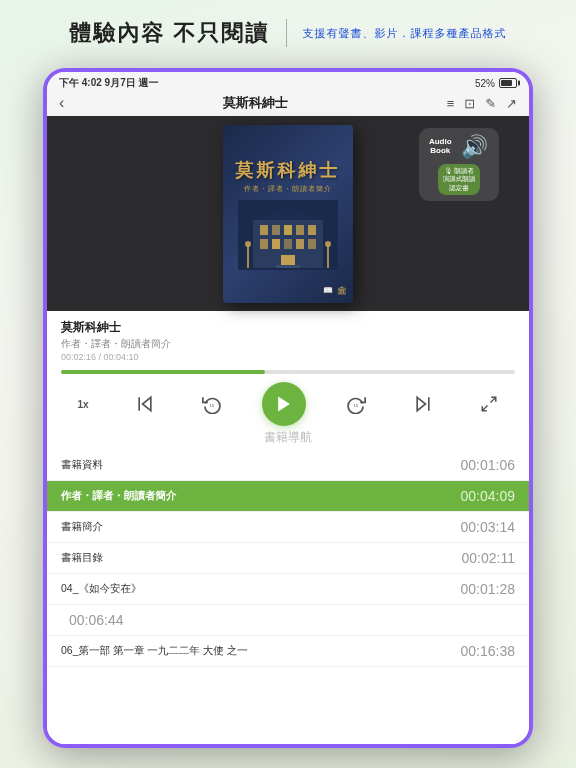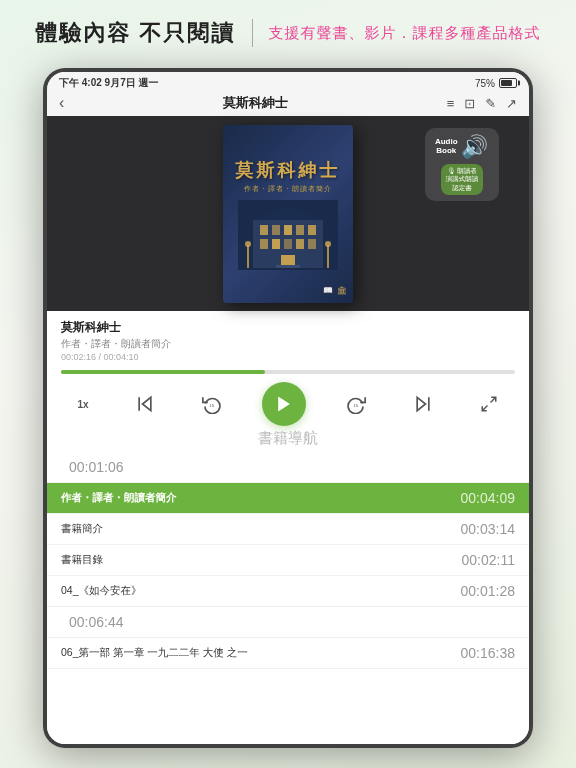--- a/index.html
+++ b/index.html
@@ -27,35 +27,35 @@
       letter-spacing: 2px;
       white-space: nowrap;
     }
     .banner-divider {
       width: 1px;
       height: 28px;
       background: #aaa;
       flex-shrink: 0;
     }
     .banner-right {
-      font-size: 15px;
-      color: #ec4899;
+      font-size: 11px;
+      color: #1d4ed8;
       letter-spacing: 1px;
       white-space: nowrap;
     }
 
     
     .device-frame {
       position: absolute;
       left: 50%;
       top: 68px;
       transform: translateX(-50%);
       width: 490px;
       height: 680px;
-      background: #404040;
+      background: #8b5cf6;
       border-radius: 22px;
       padding: 4px;
       box-shadow: 0 8px 40px rgba(0,0,0,0.35);
     }
     .device-screen {
       width: 100%;
       height: 100%;
       background: #f5f5f5;
       border-radius: 18px;
       overflow: hidden;
@@ -208,21 +208,21 @@
       background: rgba(255,255,255,0.12);
       border-radius: 10px;
       padding: 6px 10px;
       display: flex;
       flex-direction: column;
       align-items: center;
     }
     .audio-badge-top {
       display: flex;
       align-items: center;
-      gap: 4px;
+      gap: 10px;
     }
     .audio-book-label {
       font-size: 8px;
       color: #fff;
       font-weight: 600;
       line-height: 1.1;
       text-align: center;
     }
     .audio-ear-icon {
       font-size: 22px;
@@ -318,21 +318,21 @@
     .ctrl-speed {
       font-size: 10px;
       font-weight: 700;
       color: #555;
       cursor: pointer;
       min-width: 24px;
       text-align: center;
     }
     .controls-label {
       text-align: center;
-      font-size: 15px;
+      font-size: 12px;
       color: #bbb;
       margin-top: 3px;
     }
 
     
     .playlist-area {
       background: #fff;
       flex: 1;
       overflow-y: auto;
       flex-shrink: 0;
@@ -376,21 +376,21 @@
 </div>
 
 <div class="device-frame">
   <div class="device-screen">
 
     <div class="status-bar">
       <span class="status-left">
         <span>下午 4:02</span>&nbsp;<span>9月7日 週一</span>
       </span>
       <div class="status-right">
-        <span>75%</span>
+        <span>52%</span>
         <div class="battery-icon">
           <div class="battery-fill"></div>
         </div>
       </div>
     </div>
 
     <div class="nav-bar">
       <span class="nav-back">‹</span>
       <span class="nav-title">莫斯科紳士</span>
       <div class="nav-icons">
@@ -516,20 +516,21 @@
             <line x1="21" y1="3" x2="14" y2="10"></line>
               <line x1="3" y1="21" x2="10" y2="14"></line>
           </svg>
         </div>
       </div>
       <div class="controls-label">書籍導航</div>
     </div>
 
     <div class="playlist-area">
     <div class="playlist-item">
+      <span class="playlist-item-title">書籍資料</span>
       <span class="playlist-item-duration">00:01:06</span>
     </div>
         <div class="playlist-item active">
       <span class="playlist-item-title">作者・譯者・朗讀者簡介</span>
       <span class="playlist-item-duration">00:04:09</span>
     </div>
         <div class="playlist-item">
       <span class="playlist-item-title">書籍簡介</span>
       <span class="playlist-item-duration">00:03:14</span>
     </div>

